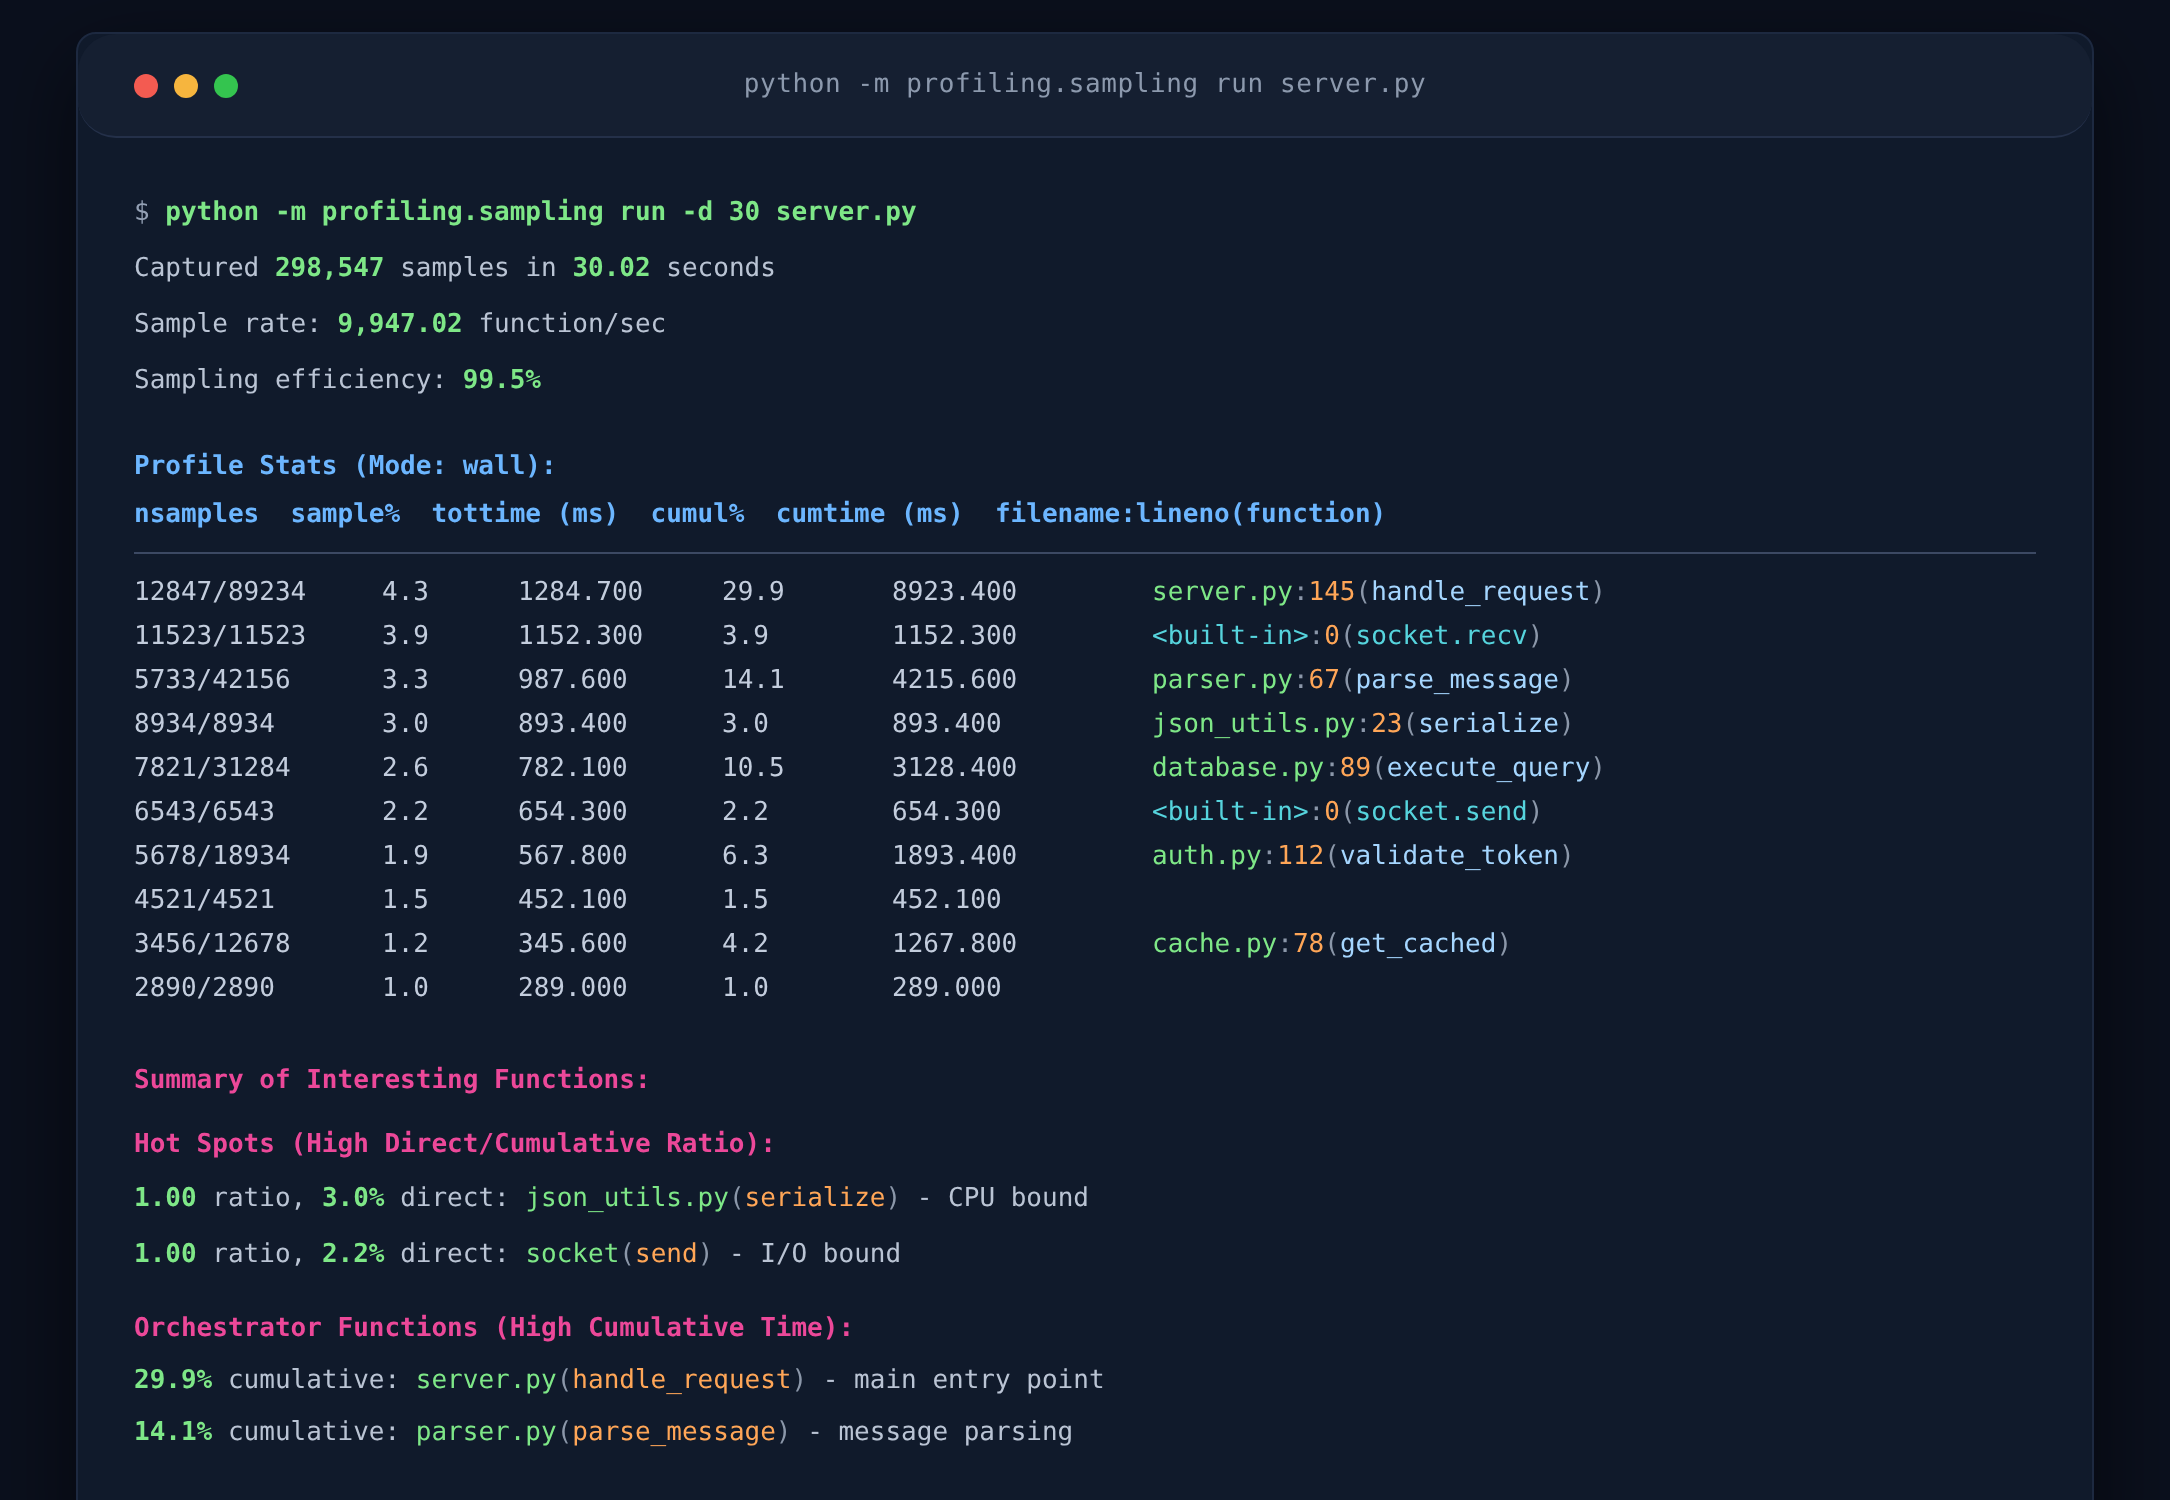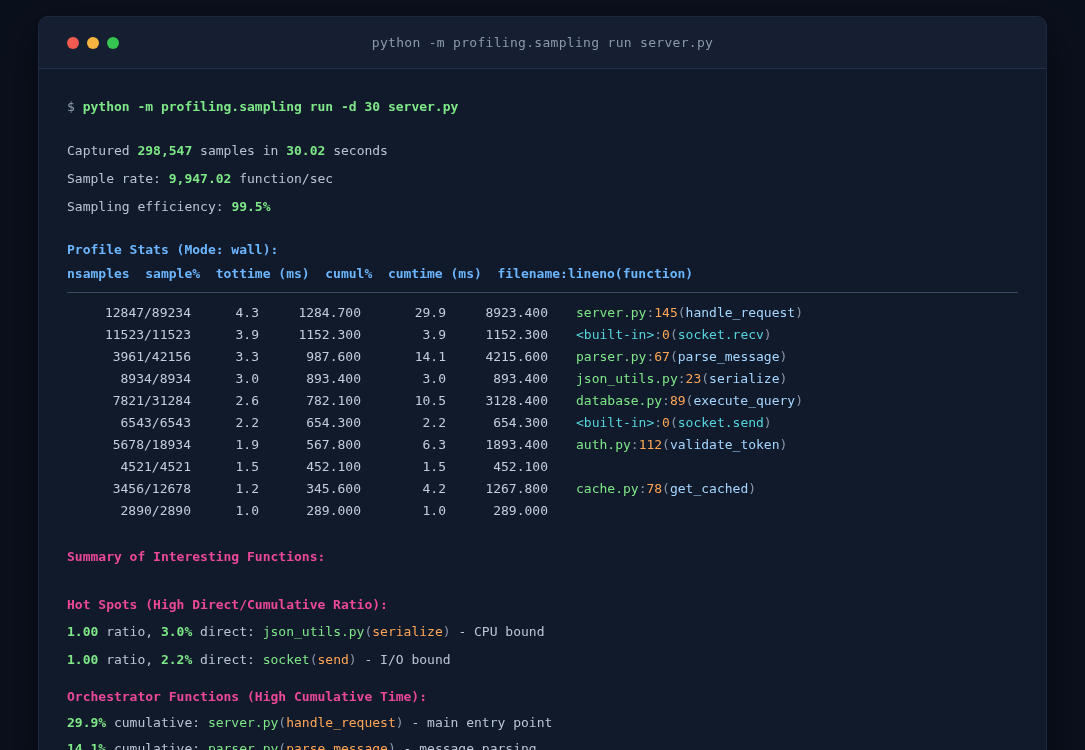--- a/index.html
+++ b/index.html
@@ -8,50 +8,50 @@
     background:#0b101d;
     font-family:"DejaVu Sans Mono", monospace;
   }
   .window {
     position:absolute; left:38px; top:16px; width:1009px; height:764px;
     background:#101a2b; border:1px solid #1d2940; border-radius:10px;
     box-shadow:0 14px 44px rgba(0,0,0,.55); overflow:hidden;
   }
   .titlebar {
     height:52px; background:#151f31; border-bottom:1px solid #243049;
-    display:flex; align-items:center; position:relative;
+    display:flex; align-items:center; position:relative;border-radius:19px;
   }
   .lights { display:flex; gap:8px; margin-left:28px; position:relative; z-index:2; }
   .light { width:12px; height:12px; border-radius:50%; display:inline-block; cursor:pointer; }
   .dot-red{ background:#f35b51; } .dot-yellow{ background:#f6b53e; } .dot-green{ background:#34c44f; }
   .title {
     position:absolute; left:0; right:0; text-align:center;
     color:#8c99ad; font-size:13px; letter-spacing:.3px;
   }
   .tbody { padding:24px 28px 18px; font-size:13px; color:#bac4d4; }
   .line { line-height:28px; }
-  .cmd-line { margin-bottom:16px; }
+  .cmd-line { margin-bottom:0; }
   .prompt { color:#93a0b4; }
   .cmd { color:#7ee787; font-weight:bold; }
   .green { color:#7ee787; }
   .gbold { color:#7ee787; font-weight:bold; }
   .blue { color:#6cb6ff; font-weight:bold; }
   .orange { color:#ffa657; }
   .cyan { color:#56d4dd; }
   .fblue { color:#a5d6ff; }
   .punc { color:#8b97a9; }
   .subhead { color:#ec4899; font-weight:bold; line-height:26px; }
   .head1 { margin-top:16px; line-height:26px; }
   .thead { line-height:22px; white-space:pre; color:#6cb6ff; font-weight:bold; }
   .rule { height:1px; background:#3c4963; margin:7px 0 9px; }
   .trow { display:grid; grid-template-columns:124px 68px 102px 85px 102px minmax(0,1fr); line-height:22px; }
-  .trow .num { text-align:right; color:#c3cddd; }
+  .trow .num { text-align:left; color:#c3cddd; }
   .trow .loc { padding-left:28px; text-align:left; white-space:nowrap; }
   .sum-head { margin-top:22px; }
-  .hot-head { margin-top:22px; }
+  .hot-head { margin-top:6px; }
   .sline { line-height:28px; }
   .oline { line-height:26px; }
   .orch-head { margin-top:10px; }
 </style>
 </head>
 <body>
 
 <div class="window">
   <div class="titlebar">
     <div class="lights">
@@ -85,21 +85,21 @@
         </div>
         <div class="trow">
           <span class="num">11523/11523</span>
           <span class="num">3.9</span>
           <span class="num">1152.300</span>
           <span class="num">3.9</span>
           <span class="num">1152.300</span>
           <span class="loc"><span class="cyan">&lt;built-in&gt;</span><span class="punc">:</span><span class="orange">0</span><span class="punc">(</span><span class="cyan">socket.recv</span><span class="punc">)</span></span>
         </div>
         <div class="trow">
-          <span class="num">3961/42156</span>
+          <span class="num">5733/42156</span>
           <span class="num">3.3</span>
           <span class="num">987.600</span>
           <span class="num">14.1</span>
           <span class="num">4215.600</span>
           <span class="loc"><span class="green">parser.py</span><span class="punc">:</span><span class="orange">67</span><span class="punc">(</span><span class="fblue">parse_message</span><span class="punc">)</span></span>
         </div>
         <div class="trow">
           <span class="num">8934/8934</span>
           <span class="num">3.0</span>
           <span class="num">893.400</span>

